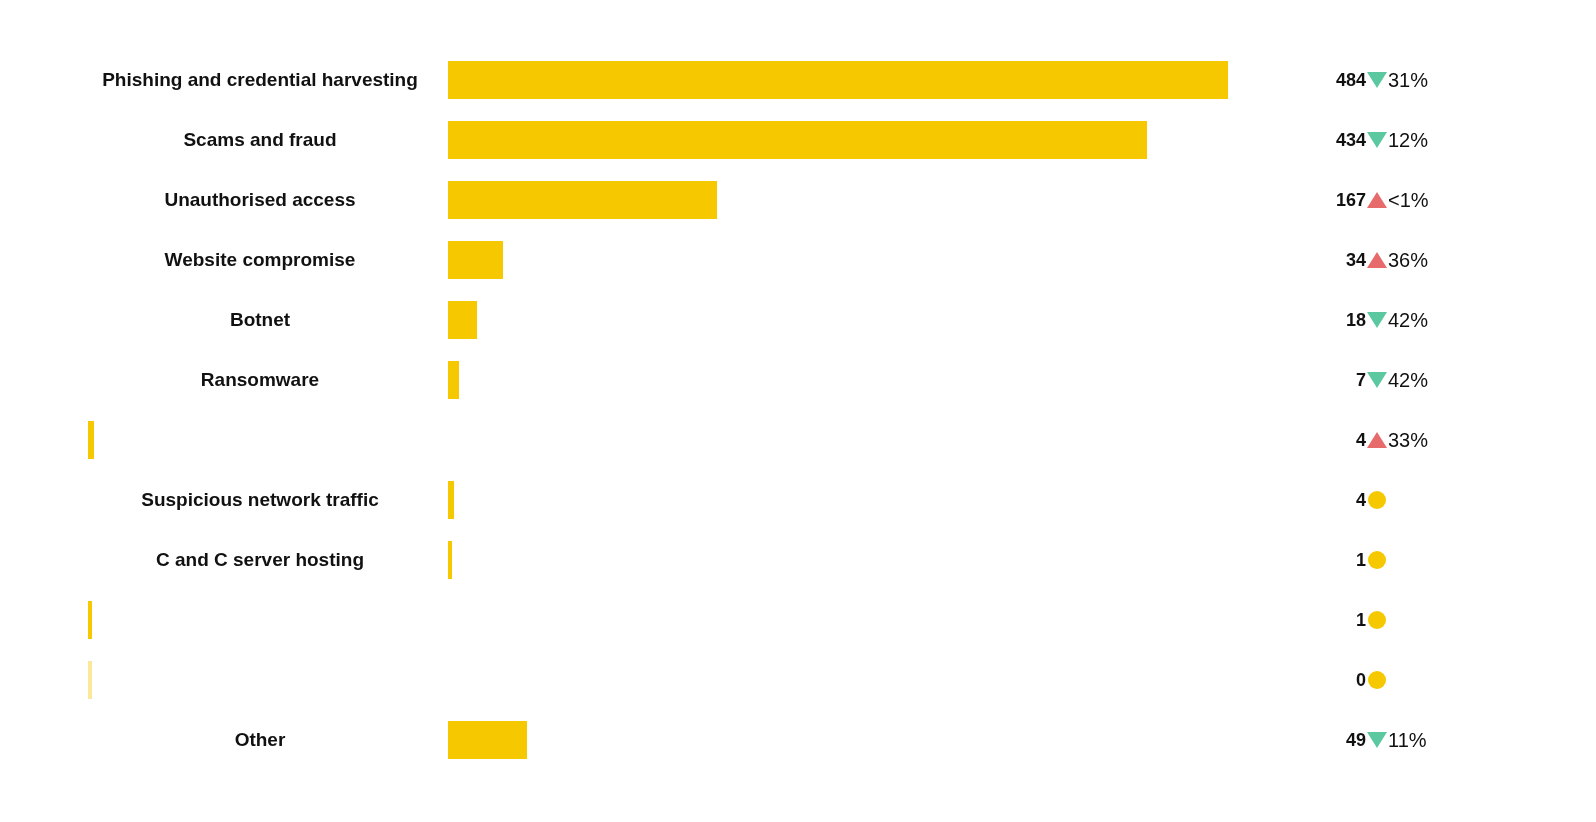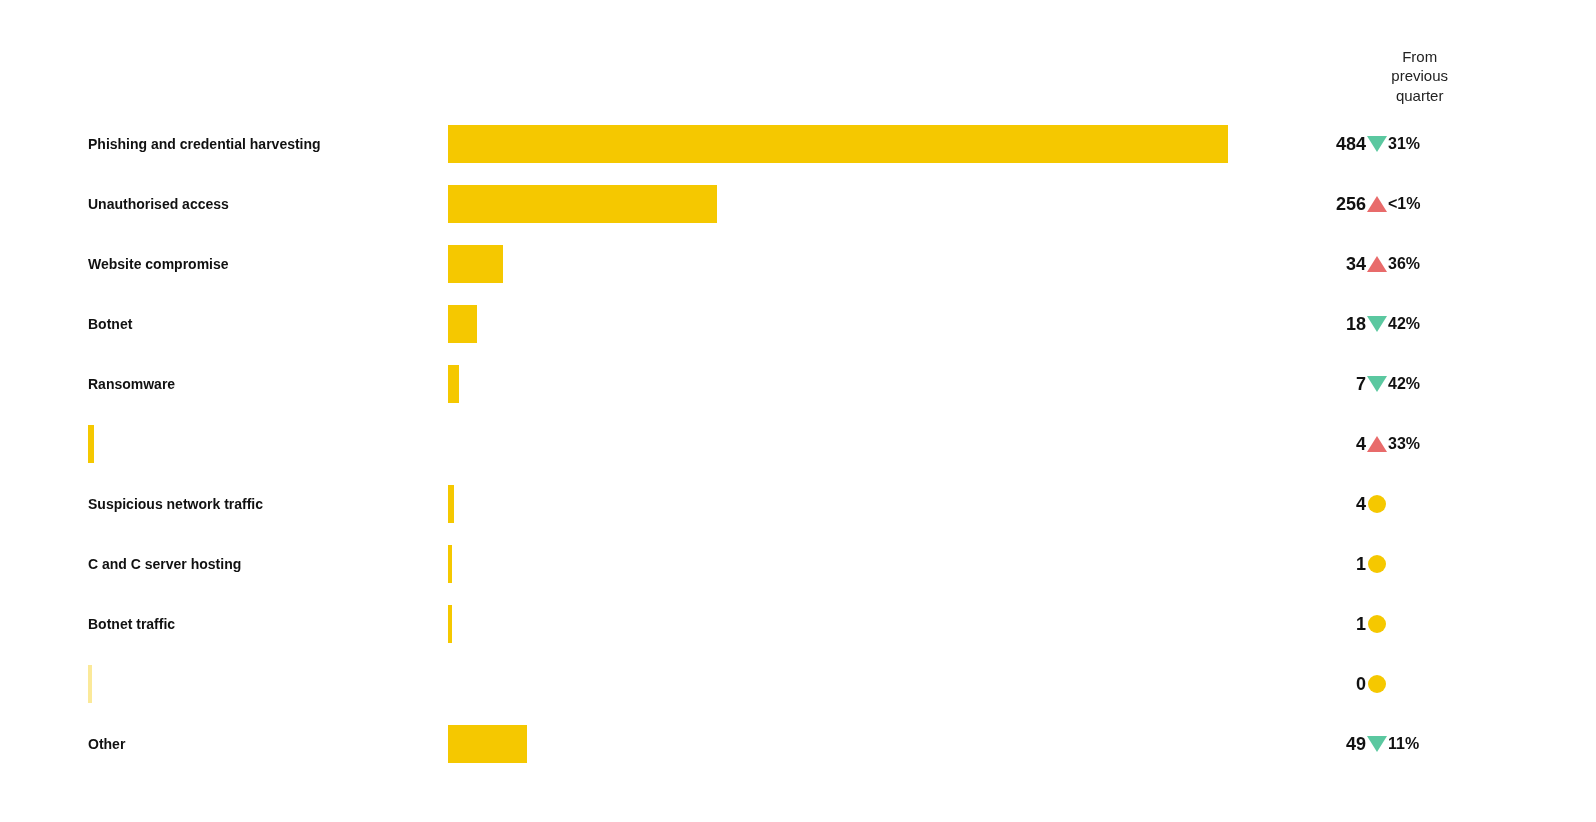--- a/index.html
+++ b/index.html
@@ -31,22 +31,22 @@
       line-height: 1.3;
     }
     .chart-row {
       display: flex;
       align-items: center;
       height: 58px;
       margin-bottom: 2px;
     }
     .label-col {
       width: 360px;
-      text-align: left;
-      font-size: 14px;
+      text-align: center;
+      font-size: 19px;
       font-weight: bold;
       color: #111;
       padding-right: 16px;
       flex-shrink: 0;
     }
     .bar-col {
       flex: 1;
       display: flex;
       align-items: center;
       position: relative;
@@ -95,57 +95,65 @@
       border-right: 10px solid transparent;
       border-bottom: 16px solid #E86B6B;
     }
     .circle-dot {
       width: 18px;
       height: 18px;
       border-radius: 50%;
       background: #F5C800;
     }
     .pct {
-      font-size: 16px;
-      font-weight: bold;
+      font-size: 20px;
+      font-weight: normal;
       color: #111;
       min-width: 46px;
     }
     
   </style>
 </head>
 <body>
 
 <div class="chart-container">
-  <div class="header-row">
-    <div class="from-prev-label" style="white-space:pre-line;">From
-previous
-quarter</div>
-  </div>
   <div id="chart-rows">
       <div class="chart-row">
         <div class="label-col">Phishing and credential harvesting</div>
         <div class="bar-col">
           <div class="bar" style="width: 780px;"></div>
         </div>
         <div class="stats-col">
           <div class="count">484</div>
           <div class="indicator">
             <div class="triangle-down"></div>
           </div>
           <div class="pct">31%</div>
         </div>
       </div>
       <div class="chart-row">
+        <div class="label-col">Scams and fraud</div>
+        <div class="bar-col">
+          <div class="bar" style="width: 699px;"></div>
+        </div>
+        <div class="stats-col">
+          <div class="count">434</div>
+          <div class="indicator">
+            <div class="triangle-down"></div>
+          </div>
+          <div class="pct">12%</div>
+        </div>
+      </div>
+      <div class="chart-row">
         <div class="label-col">Unauthorised access</div>
         <div class="bar-col">
           <div class="bar" style="width: 269px;"></div>
         </div>
         <div class="stats-col">
-          <div class="count">256</div>
+          <div class="count">167</div>
           <div class="indicator">
             <div class="triangle-up"></div>
           </div>
           <div class="pct">&lt;1%</div>
         </div>
       </div>
       <div class="chart-row">
         <div class="label-col">Website compromise</div>
         <div class="bar-col">
           <div class="bar" style="width: 55px;"></div>
@@ -214,21 +222,20 @@
           <div class="bar" style="width: 4px;"></div>
         </div>
         <div class="stats-col">
           <div class="count">1</div>
           <div class="indicator">
             <div class="circle-dot"></div>
           </div>
         </div>
       </div>
       <div class="chart-row">
-        <div class="label-col">Botnet traffic</div>
         <div class="bar-col">
           <div class="bar" style="width: 4px;"></div>
         </div>
         <div class="stats-col">
           <div class="count">1</div>
           <div class="indicator">
             <div class="circle-dot"></div>
           </div>
         </div>
       </div>

